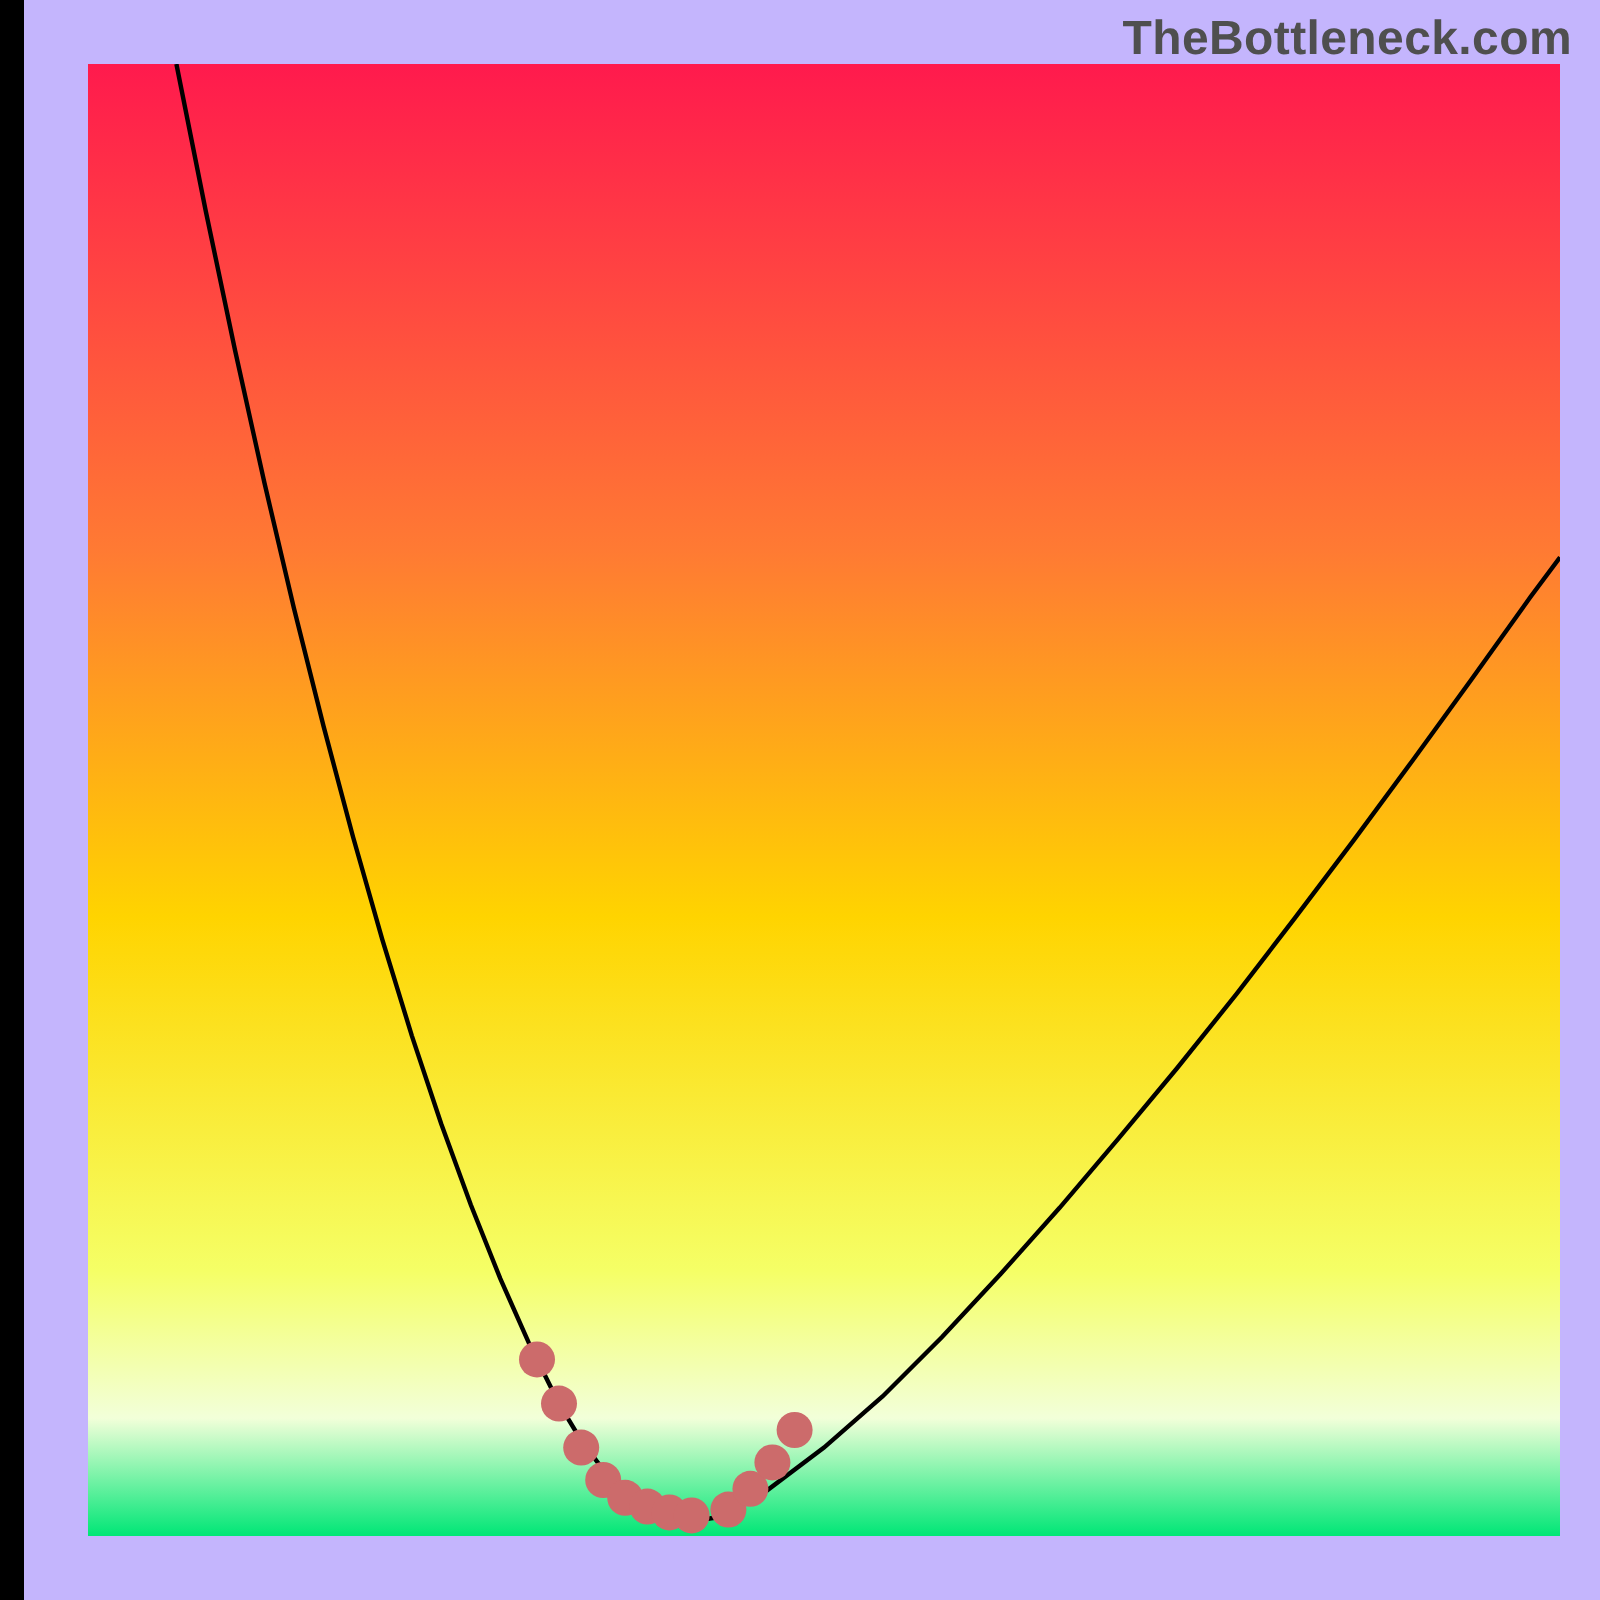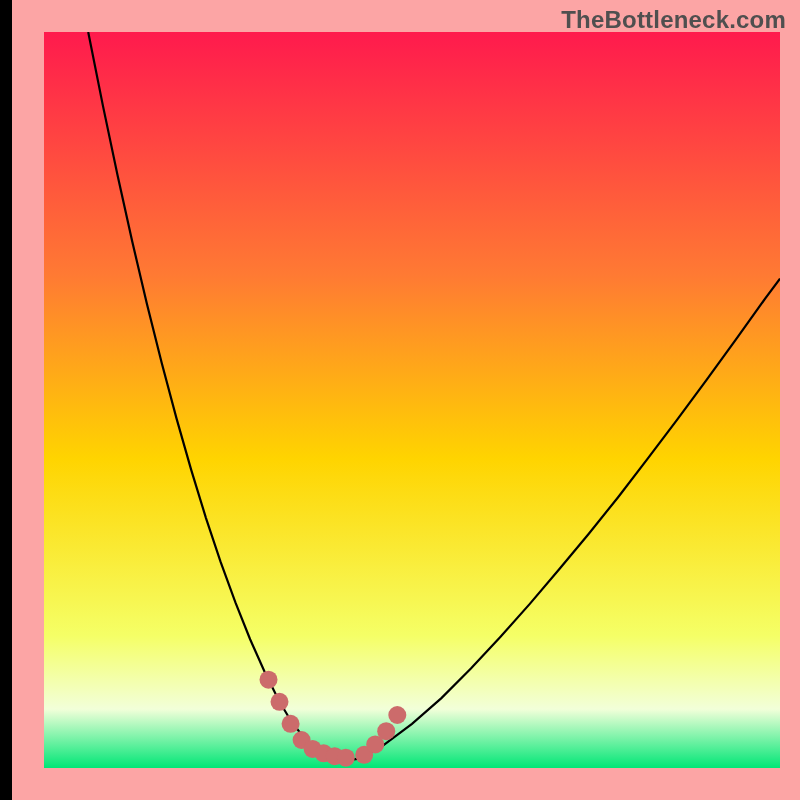--- a/index.html
+++ b/index.html
@@ -7,21 +7,21 @@
     padding: 0;
     width: 800px;
     height: 800px;
     background: #000;
     overflow: hidden;
     font-family: Arial, Helvetica, sans-serif;
   }
   .frame {
     position: absolute;
     inset: 0;
-    background: #fca5a5;
+    background: #c4b5fd;
     margin-left: 12px;
   }
   .plot {
     position: absolute;
     left: 32px;
     top: 32px;
     width: 736px;
     height: 736px;
     overflow: hidden;
   }

